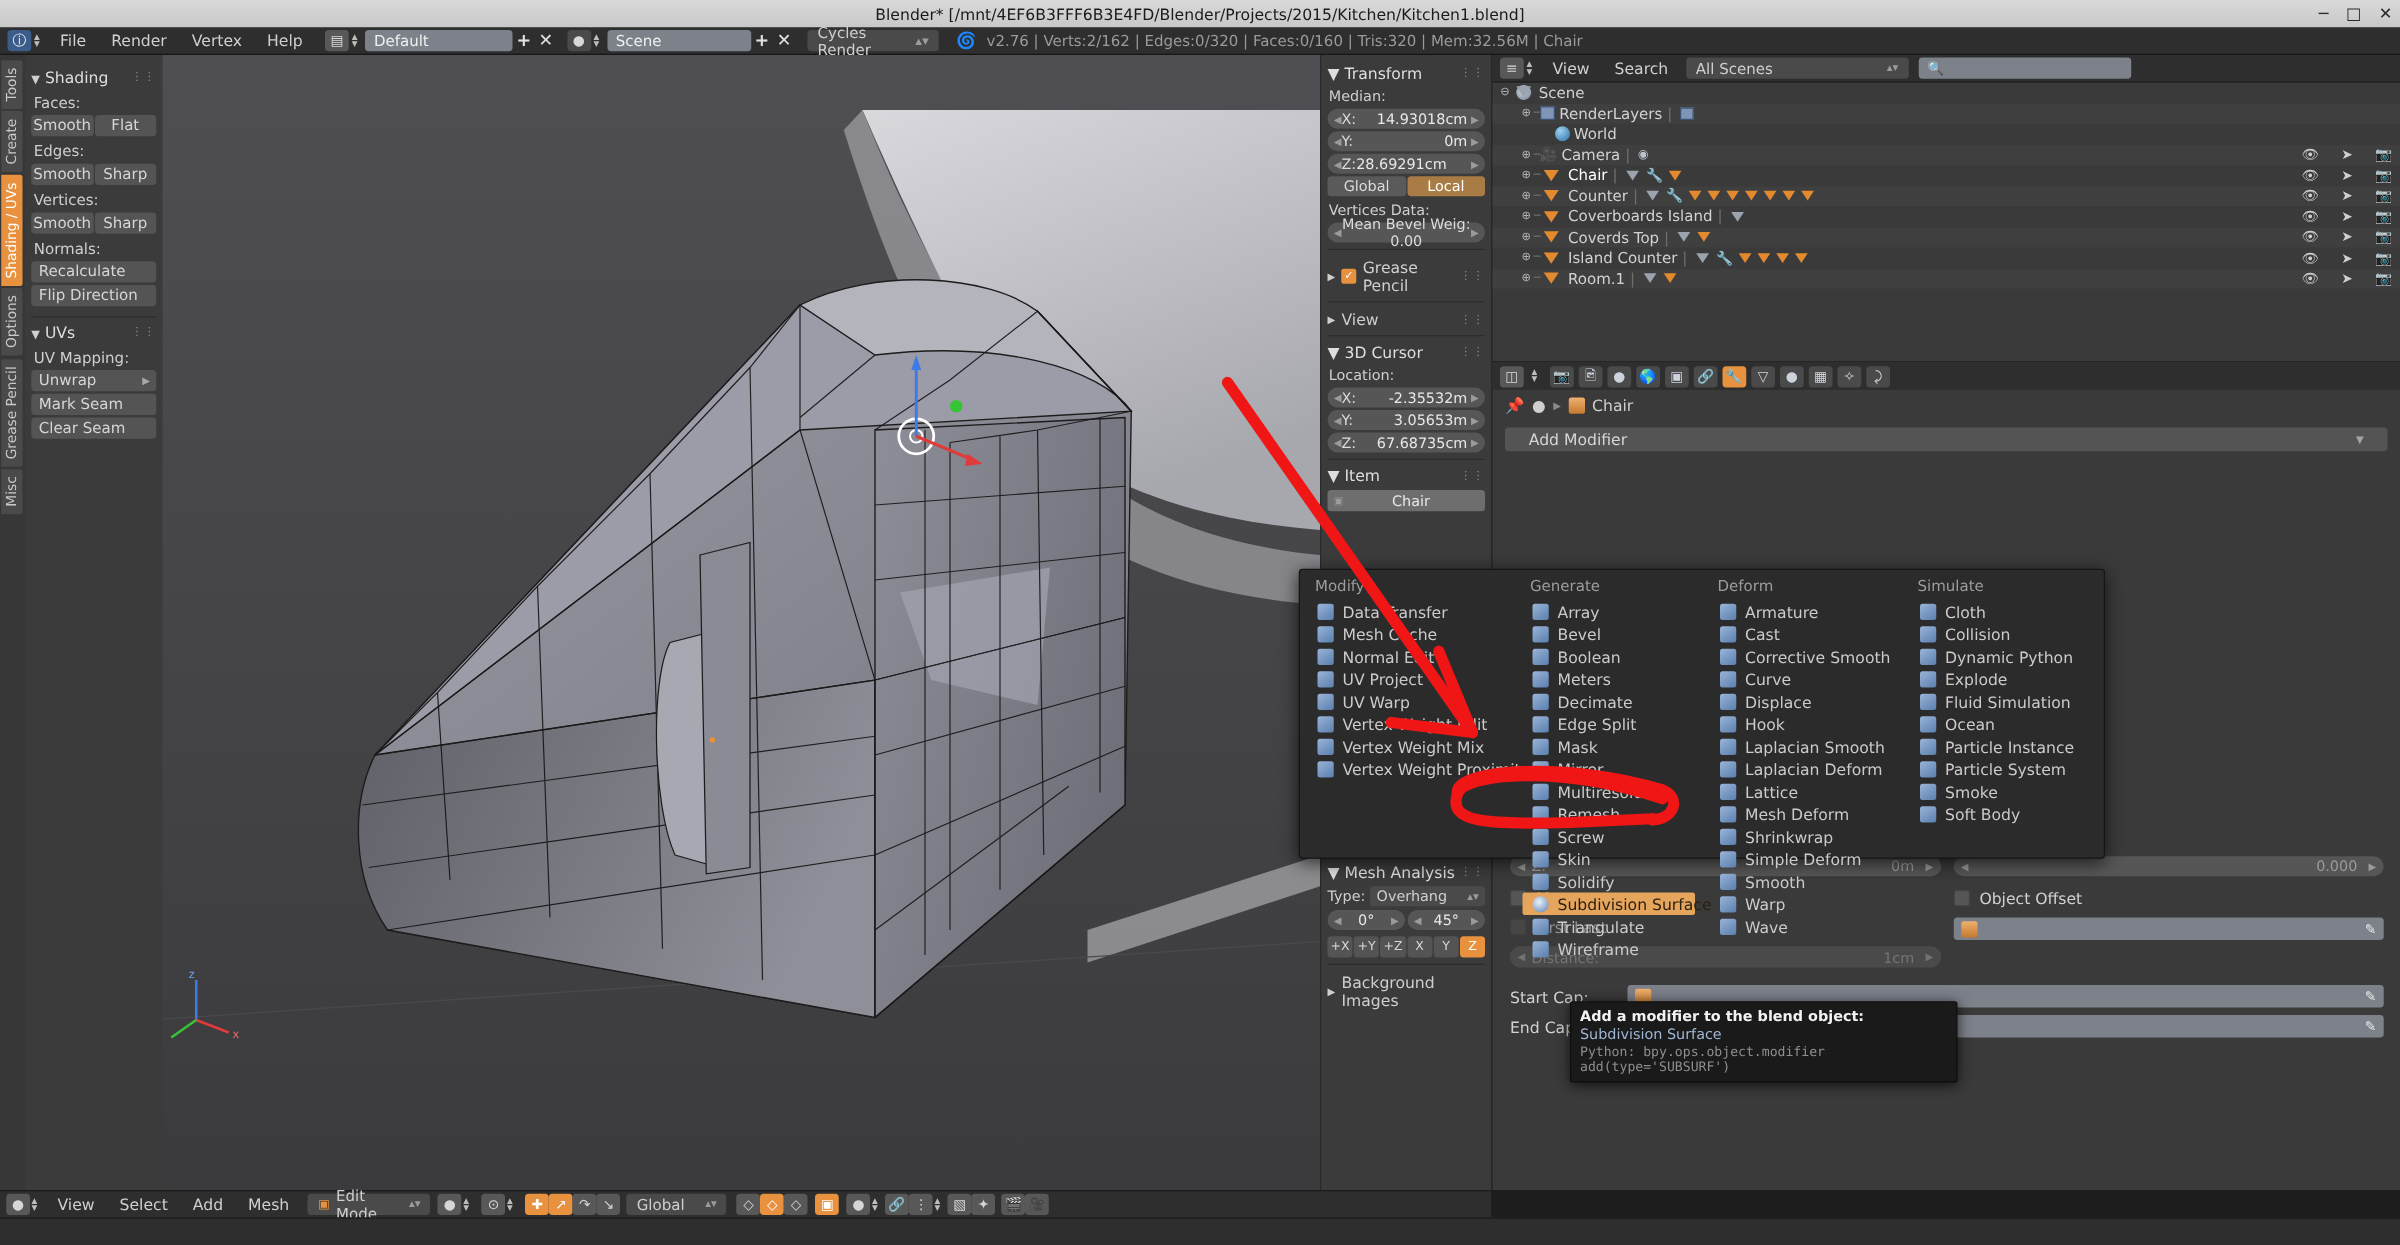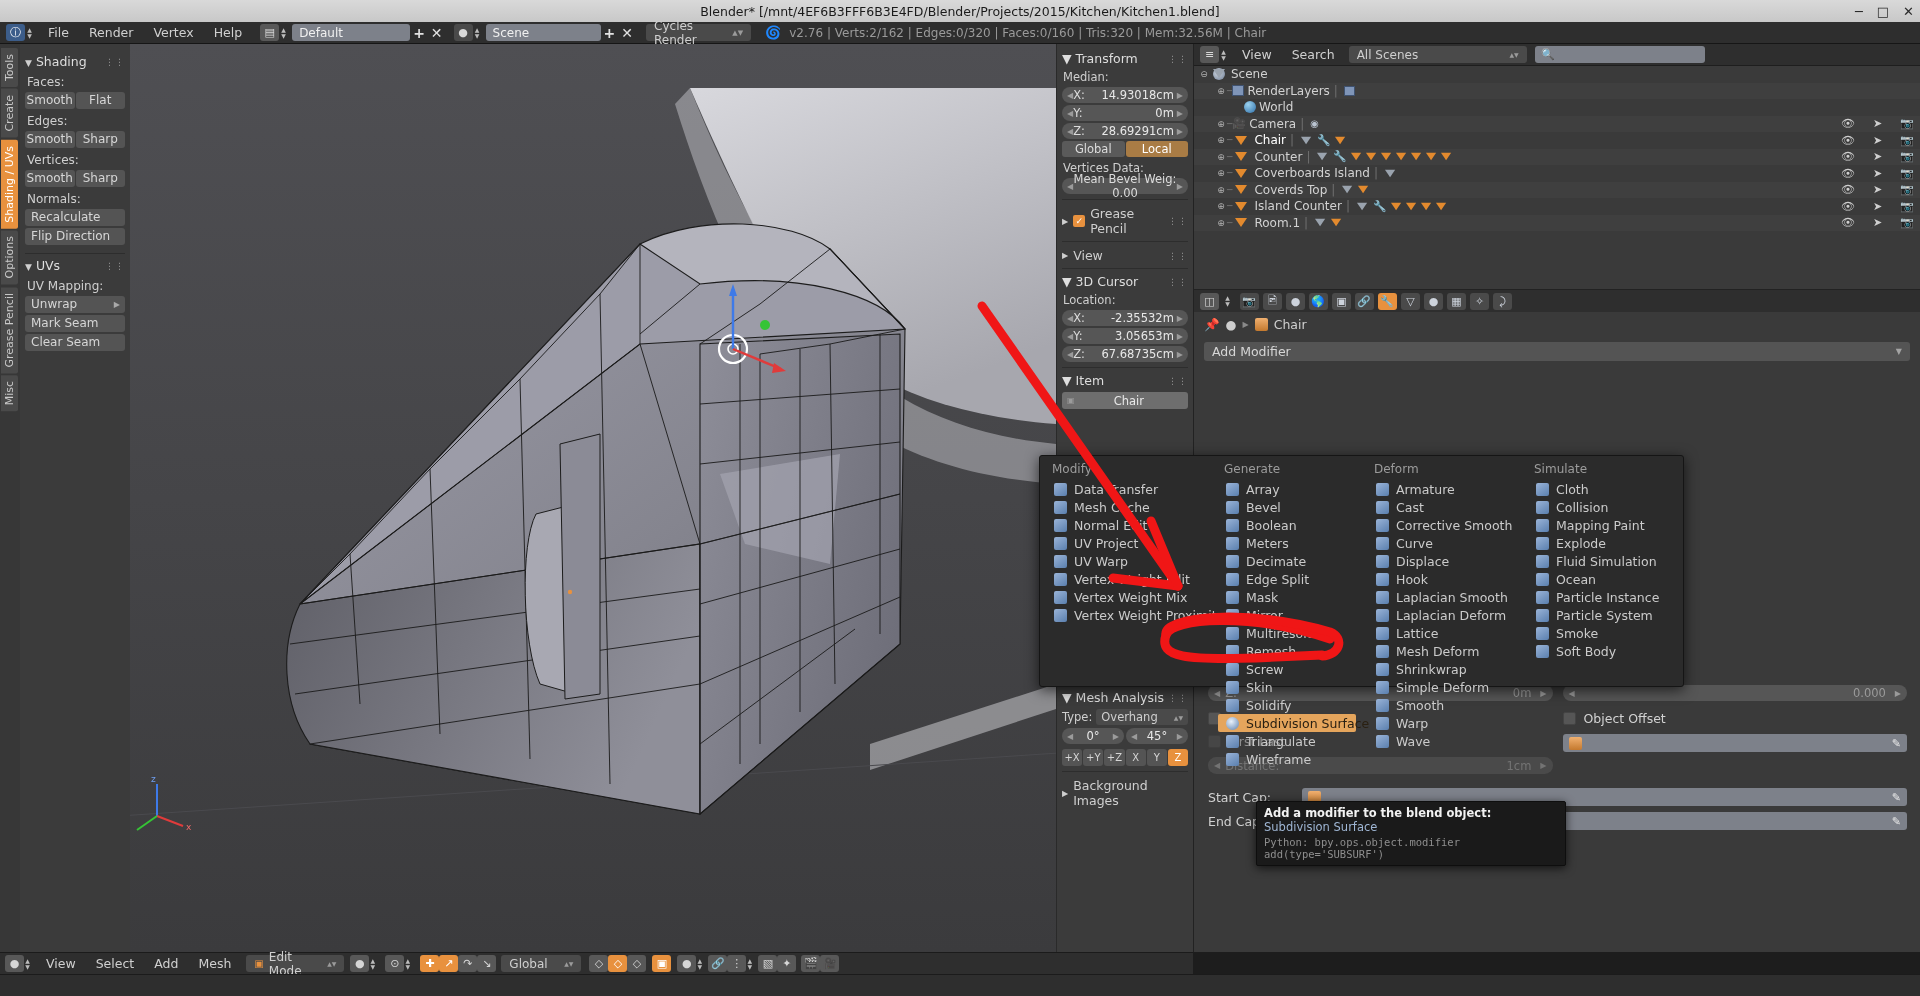--- a/index.html
+++ b/index.html
@@ -134,21 +134,21 @@
     background:#3a3a3a; border-left:1px solid #222; border-top:1px solid #222;
   }
   #props-head{ height:22px; background:#2e2e2e; display:flex; align-items:center; padding-left:6px; gap:4px; }
   .ptab{ width:19px;height:17px;border-radius:3px;background:#4a4a4a;
          display:inline-flex;align-items:center;justify-content:center;font-size:11px;color:#cdd3dc;}
   .ptab.on{ background:#e8913e; color:#fff; }
   #props-bread{ height:24px; display:flex; align-items:center; gap:6px; padding-left:10px;
                 font-size:12.5px; color:#cfcfcf; }
   #addmod{
     margin:6px 10px 0 10px; height:19px; background:#545454; border-radius:3px;
-    display:flex; align-items:center; padding:0 8px; font-size:12.5px; color:#d6d6d6;
+    display:flex; align-items:center; padding:0 19px; font-size:12.5px; color:#d6d6d6;
     justify-content:space-between;
   }
   .prow{ display:flex; align-items:center; gap:8px; margin:6px 10px; font-size:12.5px; }
   .cbox{ width:13px;height:13px;background:#565656;border-radius:2px;border:1px solid #444; }
   .pfield{ flex:1; height:18px; background:#7d818a; border-radius:3px; display:flex;
            align-items:center; padding:0 6px; gap:5px; }
   .pfield.dark{ background:#565656; border-radius:9px; justify-content:space-between; color:#9a9a9a;}
   .cubeico{ width:13px;height:13px;background:linear-gradient(#f0b070,#c4792e); border-radius:2px; flex:none;}
   .dim{ color:#8e8e8e; }
 
@@ -404,21 +404,21 @@
   </div>
   <div class="numfield">
     <span class="ar">◀</span>
     <span class="lbl">Y:</span>
     <span class="val" style="flex:1;text-align:right;margin-right:3px;">0m</span>
     <span class="ar">▶</span>
   </div>
   <div class="numfield">
     <span class="ar">◀</span>
     <span class="lbl">Z:</span>
-    <span class="val" style="flex:1;text-align:right;margin-right:3px;">28.69291cm</span>
+    <span class="val" style="flex:1;margin-right:3px;">28.69291cm</span>
     <span class="ar">▶</span>
   </div>
   <div class="np-seg">
     <div>Global</div>
     <div class="on">Local</div>
   </div>
   <div class="np-lbl">Vertices Data:</div>
   <div class="numfield">
     <span class="ar">◀</span>
     <span class="lbl" style="flex:1;text-align:center;">Mean Bevel Weig: 0.00</span>
@@ -938,21 +938,21 @@
         <div class="mitem">
           <span class="mico"></span>
           <span>Cloth</span>
         </div>
         <div class="mitem">
           <span class="mico"></span>
           <span>Collision</span>
         </div>
         <div class="mitem">
           <span class="mico"></span>
-          <span>Mapping Paint</span>
+          <span>Dynamic Python</span>
         </div>
         <div class="mitem">
           <span class="mico"></span>
           <span>Explode</span>
         </div>
         <div class="mitem">
           <span class="mico"></span>
           <span>Fluid Simulation</span>
         </div>
         <div class="mitem">

